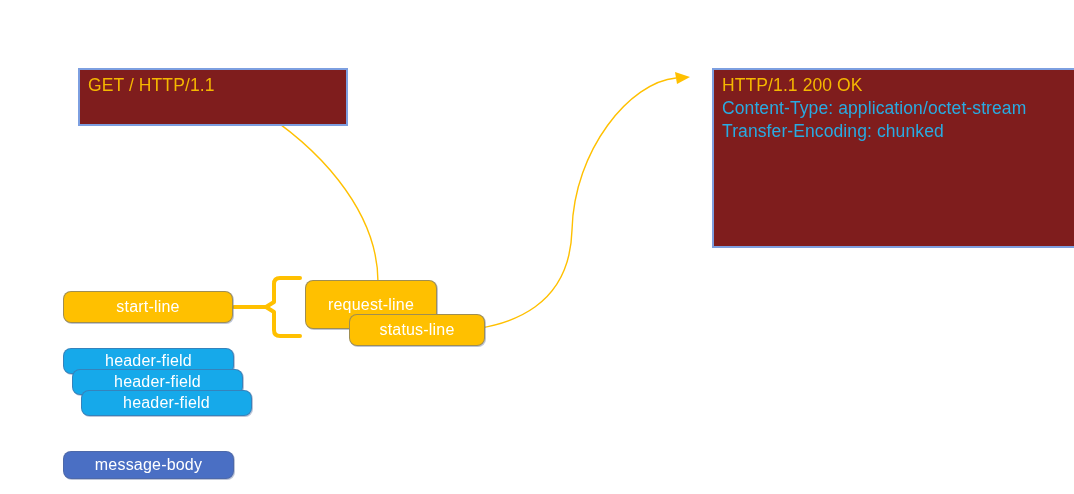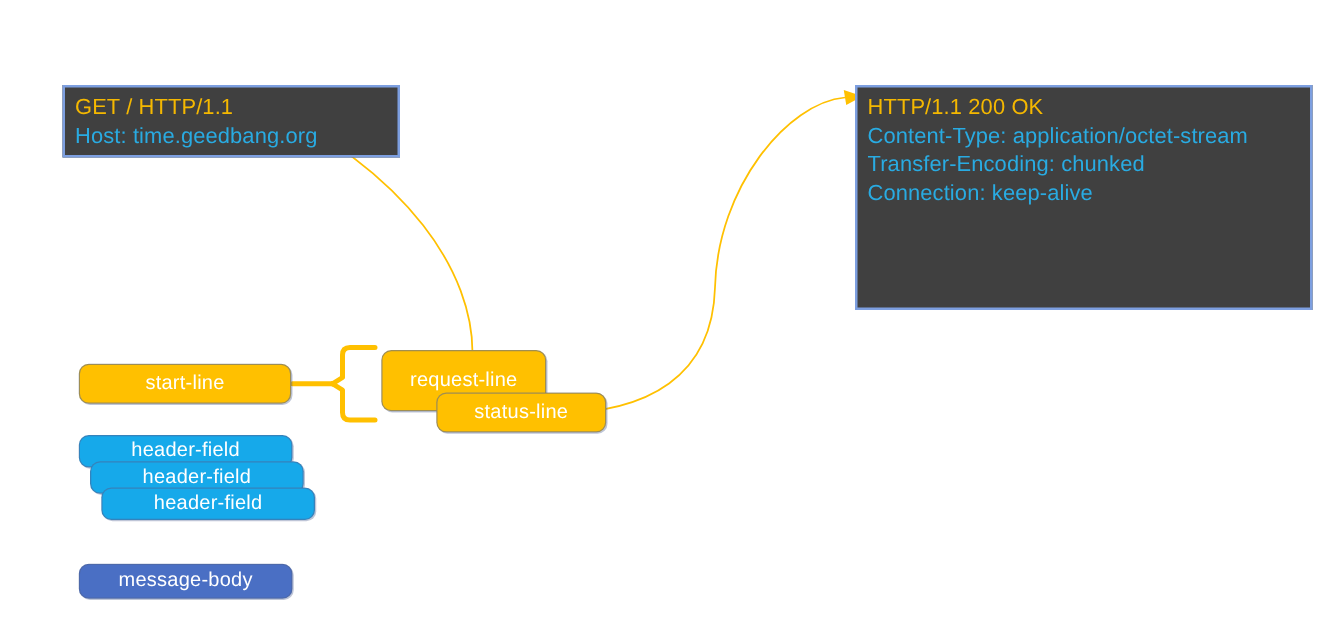--- a/index.html
+++ b/index.html
@@ -15,23 +15,24 @@
     width: 1074px;
     height: 494px;
     background: #ffffff;
     overflow: hidden;
   }
 
   
   .msg-box {
     position: absolute;
     border: 2px solid #7d9fe0;
-    background: #404040;
+    background: #7f1d1d;
     box-sizing: border-box;
     padding: 4px 8px 17px 8px;
+    margin-left: 28px;
   }
   .msg-line {
     font-size: 17.5px;
     line-height: 23px;
     white-space: nowrap;
     color: #29abe2;
     letter-spacing: 0.1px;
   }
   .msg-line.accent {
     color: #f5b800;
@@ -114,28 +115,26 @@
     </g>
 
     <g>
       <path d="M 440 331 C 520 331 570 300 572 230 C 574 150 630 82 676 78" fill="none" stroke="#ffc000" stroke-width="1.4"></path>
       <path d="M 690 77 L 675 72 L 677 84 Z" fill="#ffc000"></path>
     </g>
   </svg>
 
   <div class="msg-box" id="req-box">
     <div class="msg-line accent">GET / HTTP/1.1</div>
-    <div class="msg-line">Host: time.geedbang.org</div>
   </div>
 
   <div class="msg-box" id="resp-box">
     <div class="msg-line accent">HTTP/1.1 200 OK</div>
     <div class="msg-line">Content-Type: application/octet-stream</div>
     <div class="msg-line">Transfer-Encoding: chunked</div>
-    <div class="msg-line">Connection: keep-alive</div>
   </div>
 
   <div class="pill gold" id="start-line">start-line</div>
 
   <div class="pill gold" id="request-line">request-line</div>
 
   <div class="pill gold" id="status-line">status-line</div>
 
   <div class="pill cyan" id="header-field-1">header-field</div>
 

